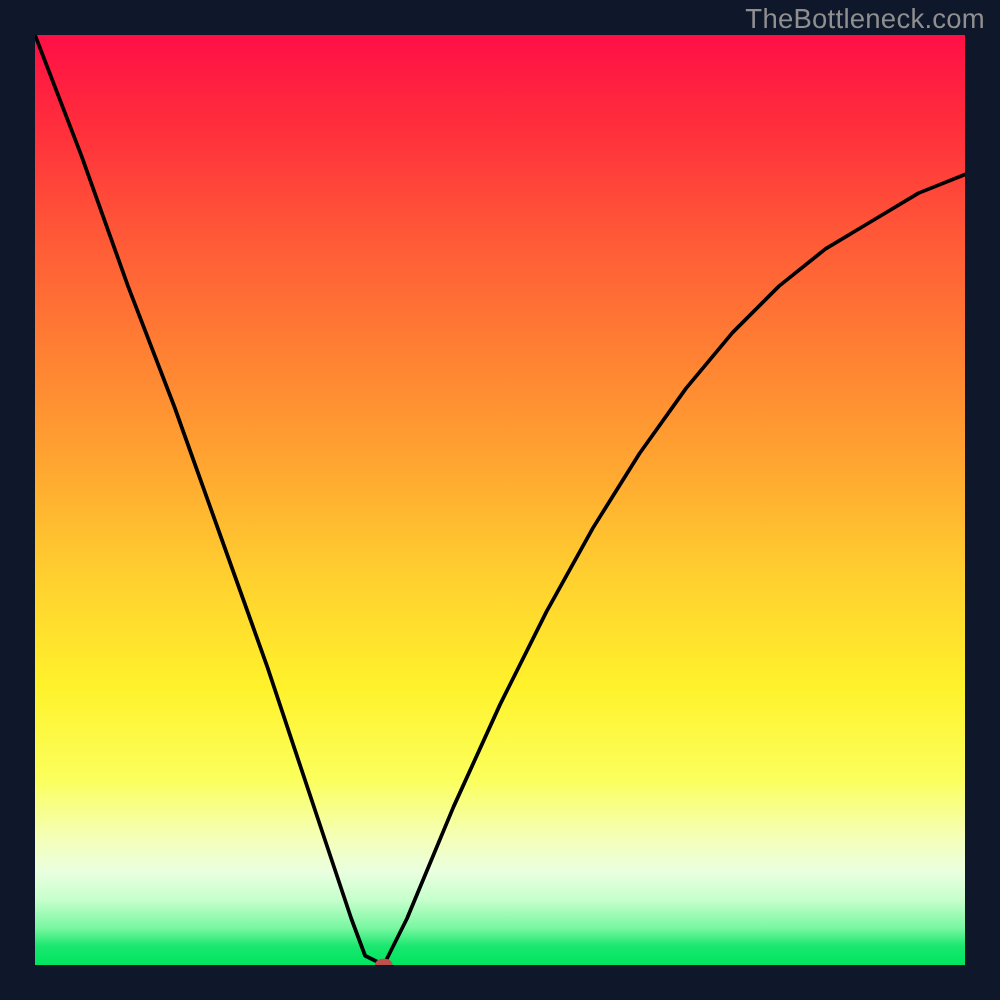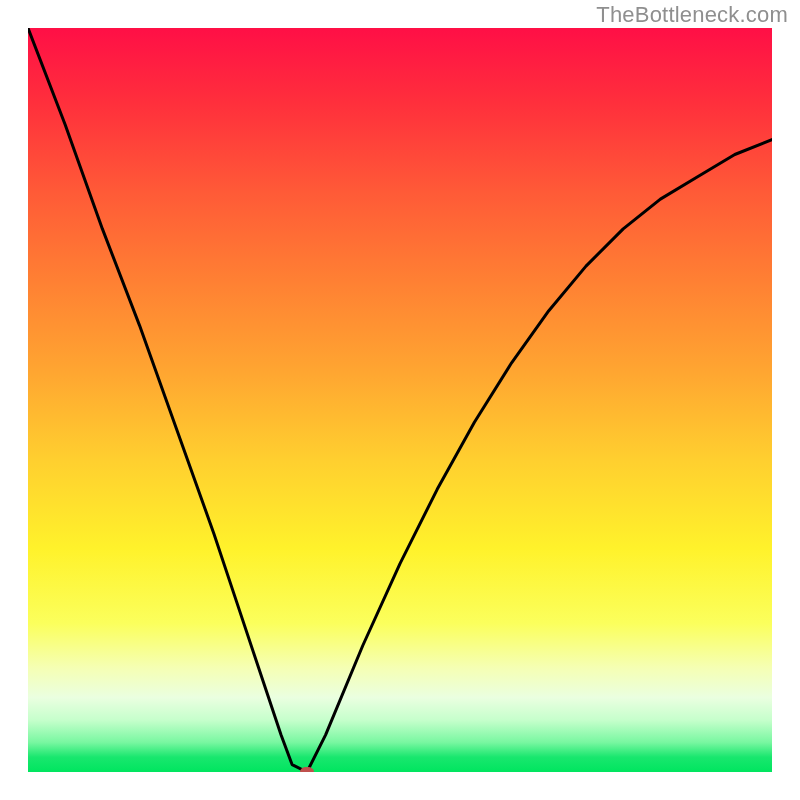--- a/index.html
+++ b/index.html
@@ -8,21 +8,21 @@
     width: 800px;
     height: 800px;
     background: #000;
     font-family: Arial, Helvetica, sans-serif;
     overflow: hidden;
   }
   .frame {
     position: relative;
     width: 800px;
     height: 800px;
-    background: #ffffff;
+    background: #0f172a;
   }
   .attribution {
     position: absolute;
     top: 2px;
     right: 12px;
     color: #8f8f8f;
     font-size: 22px;
     font-weight: 500;
     letter-spacing: 0.2px;
     z-index: 5;

